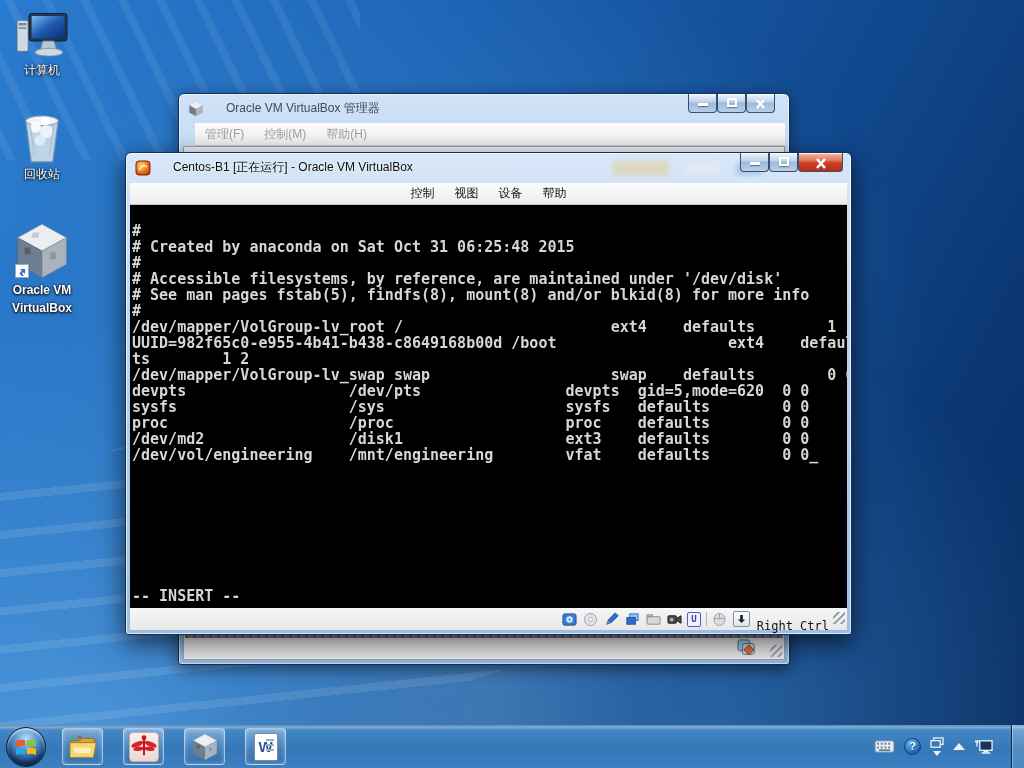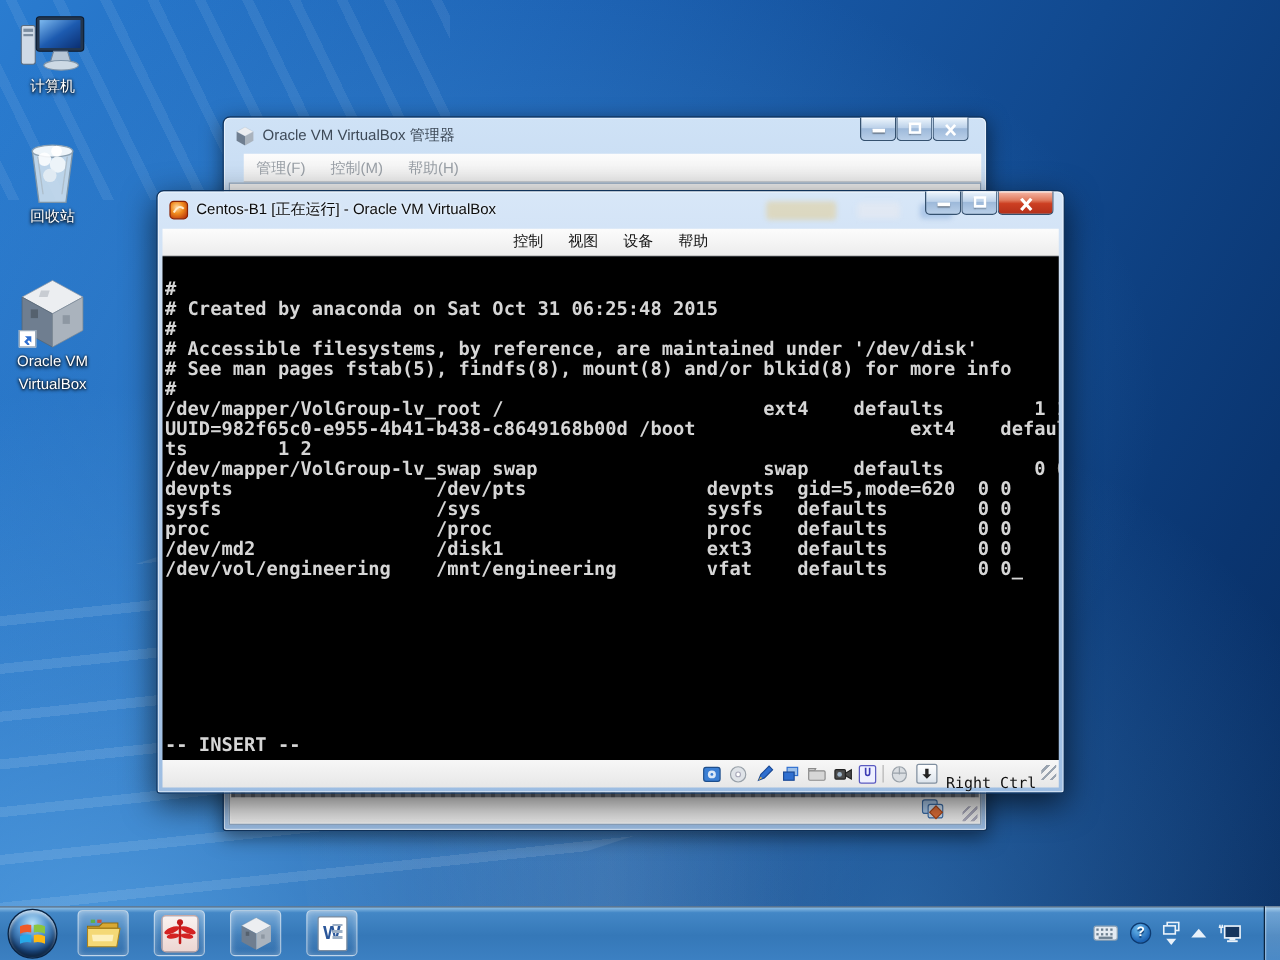--- a/index.html
+++ b/index.html
@@ -25,21 +25,21 @@
   .shortcut-badge{position:absolute;left:2px;bottom:2px;width:14px;height:14px;background:#fff;border:1px solid #9ab;
       display:flex;align-items:center;justify-content:center;}
   
   .win{position:absolute;border:1px solid #10325a;border-radius:6px 6px 3px 3px;}
   .mgr{left:178px;top:93px;width:612px;height:572px;
       background:linear-gradient(180deg,#cfe2f6 0%,#b4cdea 38%,#96b7dd 100%);
       box-shadow:0 4px 16px rgba(0,0,0,.5), inset 0 0 0 1px rgba(255,255,255,.55);}
   .vm{left:125px;top:152px;width:727px;height:483px;
       background:linear-gradient(180deg,#d8e7f8 0%,#bcd3ee 40%,#9dbde2 100%);
       box-shadow:0 8px 26px rgba(0,0,0,.65), inset 0 0 0 1px rgba(255,255,255,.65);z-index:3;}
-  .titlebar{position:absolute;left:0;top:0;right:0;height:29px;display:flex;align-items:center;padding-left:9px;}
+  .titlebar{position:absolute;left:0;top:0;right:0;height:29px;display:flex;align-items:center;padding-left:9px;gap:16px;}
   .title-ico{width:16px;height:16px;margin-right:6px;flex:0 0 auto;}
   .title-txt{font-size:12px;}
   .mgr .title-txt{color:#3e4a58;}
   .vm .title-txt{color:#0c0c0c;text-shadow:0 0 3px rgba(255,255,255,.9);}
   .capgroup{position:absolute;top:0;display:flex;}
   .cap{height:19px;border:1px solid #35516f;border-top:none;border-radius:0 0 4px 4px;margin-left:0;
       background:linear-gradient(#eef6fd,#bdd2ea 45%,#9db9da 50%,#b9cfe8);display:flex;align-items:flex-start;justify-content:center;cursor:pointer;
       box-shadow:inset 0 1px 0 rgba(255,255,255,.8);}
   .cap.w29{width:29px;} .cap.w45{width:45px;}
   .cap.close-red{background:linear-gradient(#f7bbaa,#e07a5d 40%,#cc3f22 55%,#b5301a);}
@@ -142,21 +142,21 @@
       <circle cx="14" cy="18" r="5" fill="#fff" opacity=".85"></circle>
         <circle cx="24" cy="22" r="6" fill="#f2f7fb" opacity=".9"></circle>
       <circle cx="18" cy="30" r="5" fill="#e4edf4" opacity=".9"></circle>
         <circle cx="23" cy="12" r="4" fill="#fff"></circle>
       <path d="M9,16 L13,44" stroke="#aebecb" fill="none"></path>
         <path d="M31,16 L27,44" stroke="#aebecb" fill="none"></path>
     </svg>
     <span class="lbl">回收站</span>
   </div>
 
-  <div class="dicon" style="left:0px;top:222px;">
+  <div class="dicon" style="left:0px;top:222px;font-weight:bold;">
     <span class="img" style="width:58px;height:58px;">
       <svg width="58" height="58" viewBox="0 0 100 100">
         <polygon points="50,4 92,27 50,50 8,27" fill="#eceef1" stroke="#8f99a5"></polygon>
         <polygon points="8,27 50,50 50,96 8,73" fill="#6f7e90" stroke="#57646f"></polygon>
         <polygon points="92,27 50,50 50,96 92,73" fill="#aab3bd" stroke="#7d8893"></polygon>
         <rect x="40" y="18" width="12" height="9" transform="skewX(-18)" fill="#c8ccd2"></rect>
         <rect x="20" y="44" width="10" height="12" fill="#55616e"></rect>
         <rect x="64" y="52" width="10" height="12" fill="#8d97a2"></rect>
       </svg>
       <span class="shortcut-badge">

